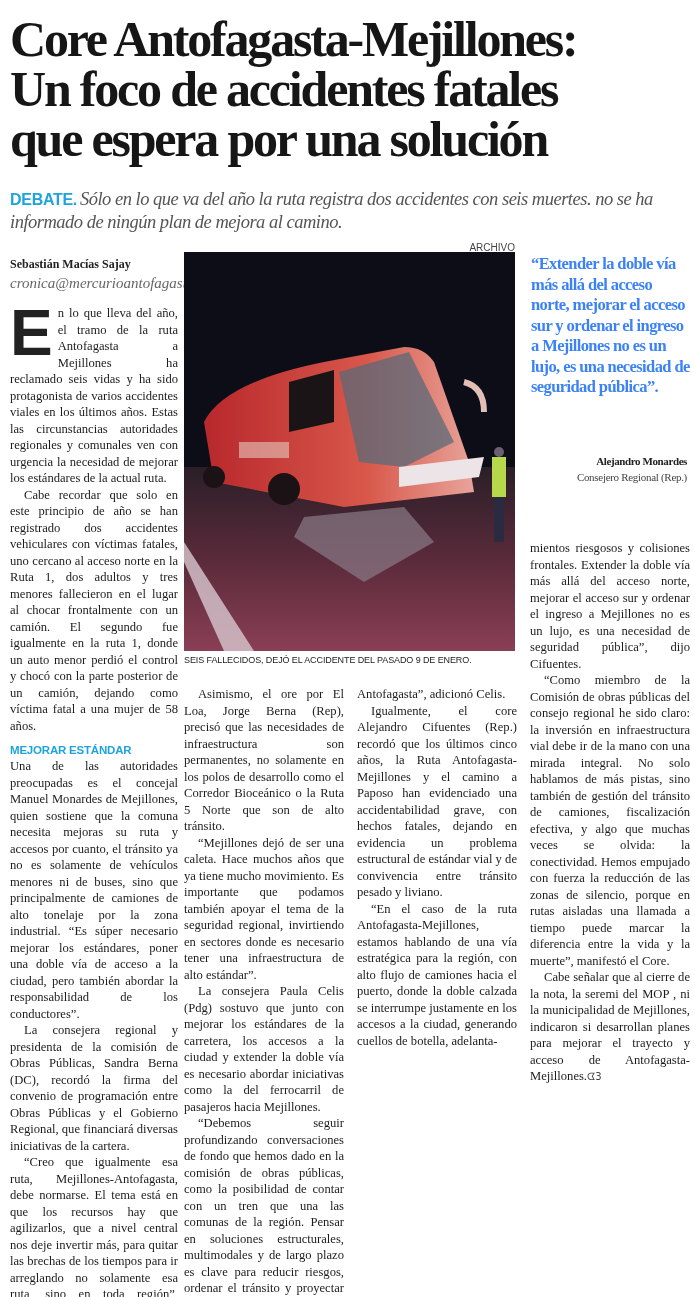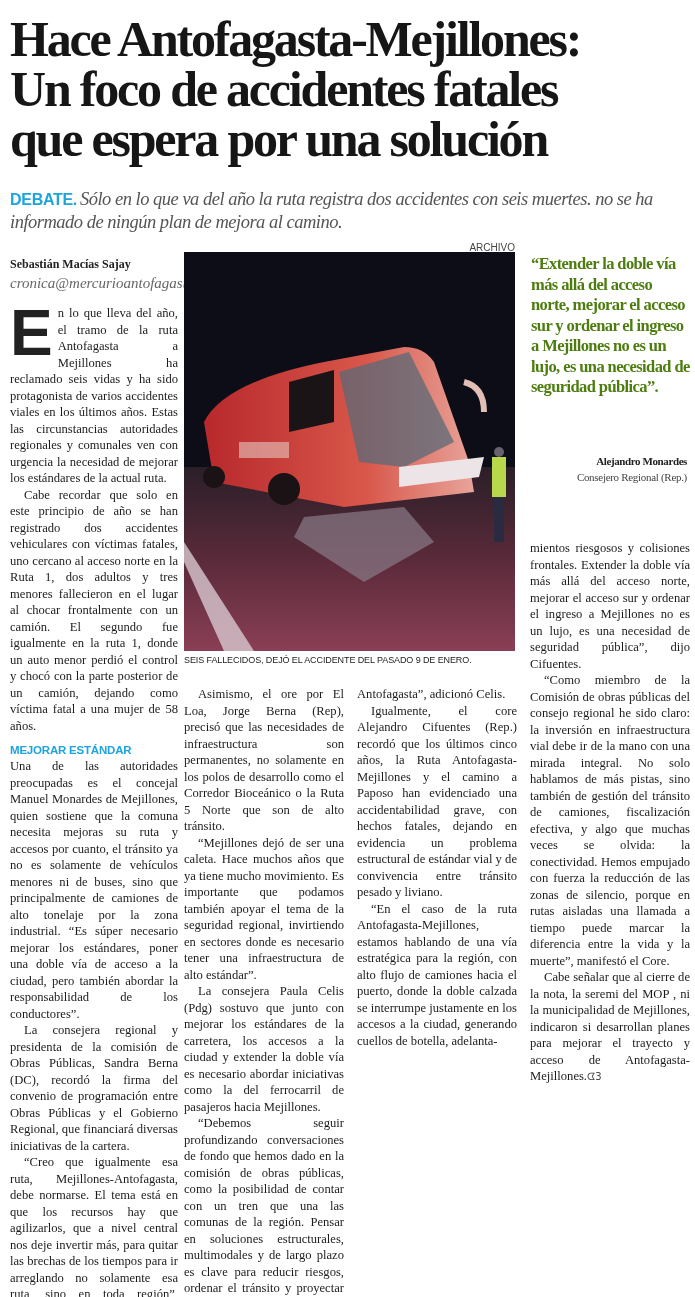--- a/index.html
+++ b/index.html
@@ -57,38 +57,38 @@
     background: #0b0c14; overflow: hidden;
   }
   .caption {
     position: absolute; left: 184px; top: 655px; width: 340px;
     font-family: "Liberation Sans", sans-serif; font-size: 9px; color: #222; letter-spacing: -0.1px;
   }
 
   .pullquote {
     position: absolute; left: 531px; top: 254px; width: 162px;
     font-family: "Liberation Serif", serif; font-weight: bold; font-size: 16.5px;
-    line-height: 20.5px; color: #4d7c0f; letter-spacing: -0.6px;
+    line-height: 20.5px; color: #3b82f6; letter-spacing: -0.6px;
   }
   .pq-author {
     position: absolute; left: 530px; top: 455px; width: 157px; text-align: right;
     font-family: "Liberation Serif", serif; font-weight: bold; font-size: 11px; color: #222;
     letter-spacing: -0.4px;
   }
   .pq-role {
     position: absolute; left: 530px; top: 471px; width: 157px; text-align: right;
     font-family: "Liberation Serif", serif; font-size: 11px; color: #444; letter-spacing: -0.3px;
   }
   .endmark { font-family: "DejaVu Sans", sans-serif; font-size: 10px; color: #444; }
 </style>
 </head>
 <body>
 
 <h1 class="headline">
-  <span class="line">Hace Antofagasta-Mejillones:</span>
+  <span class="line">Core Antofagasta-Mejillones:</span>
   <span class="line">Un foco de accidentes fatales</span>
   <span class="line">que espera por una solución</span>
 </h1>
 
 <div class="deck">
   <span class="kicker">DEBATE.</span><span>Sólo en lo que va del año la ruta registra dos accidentes con seis muertes. no se ha informado de ningún plan de mejora al camino.</span>
 </div>
 
 <div class="byline">
   <div class="author">Sebastián Macías Sajay</div>

